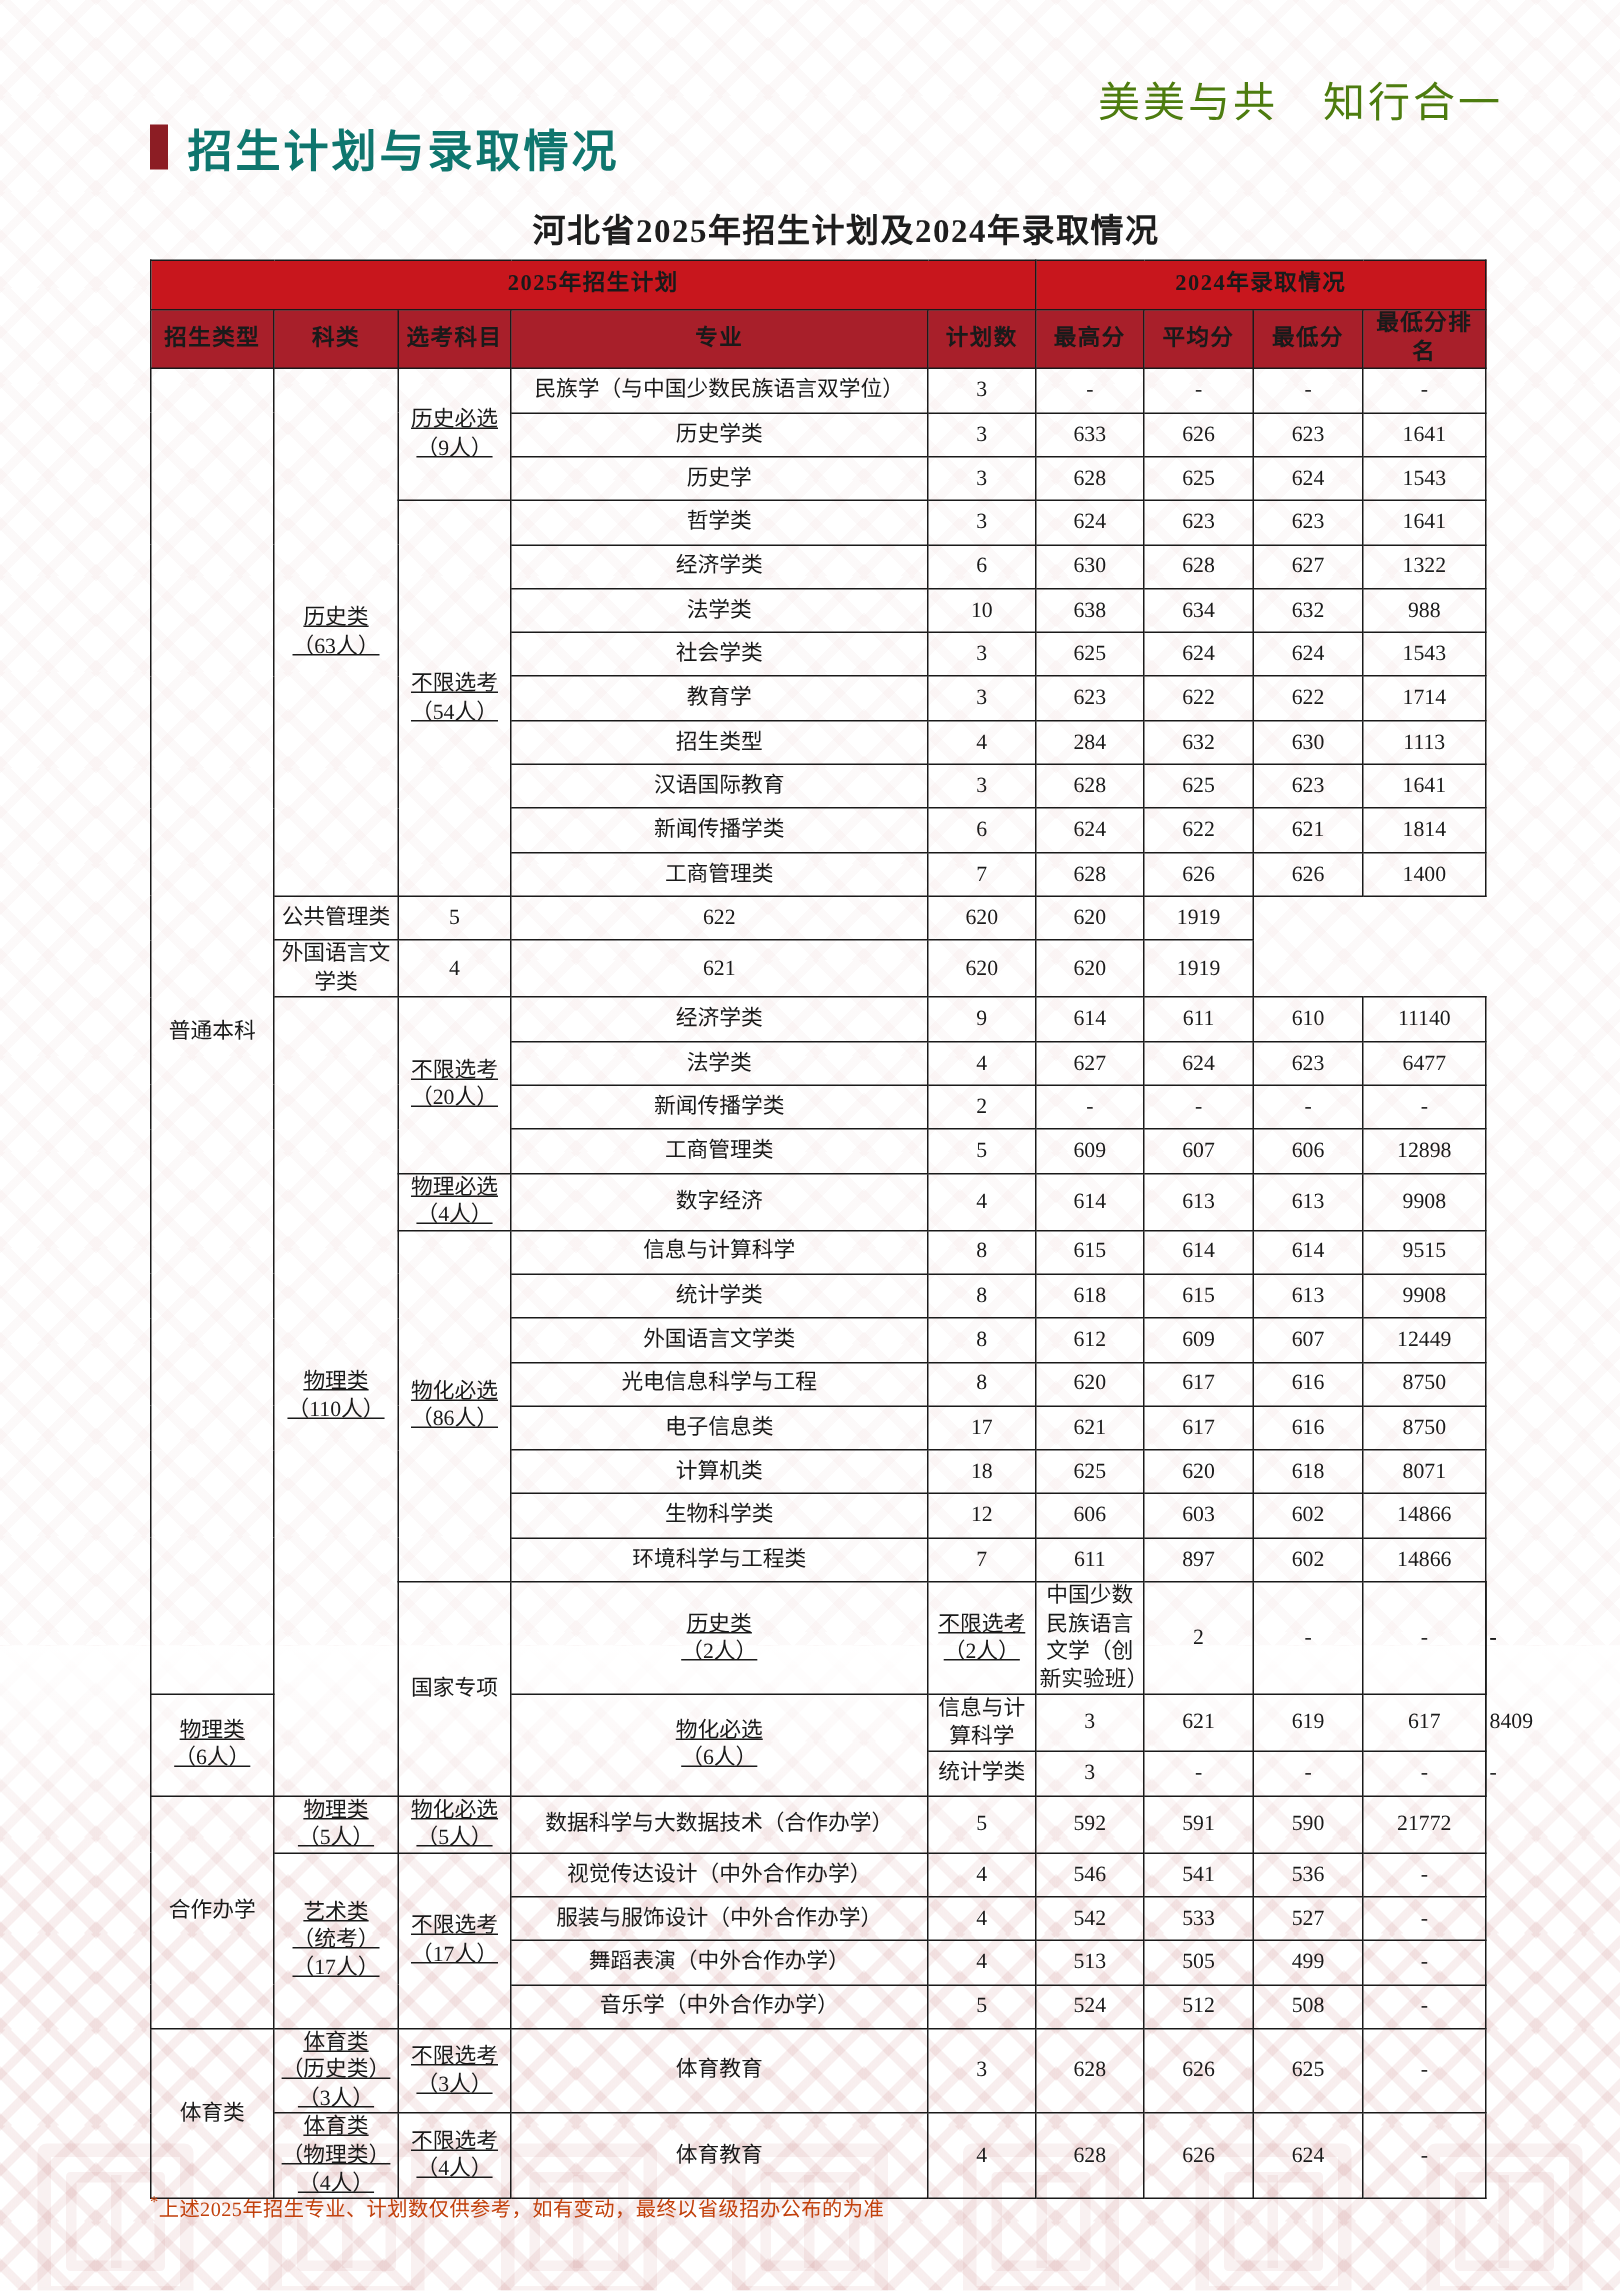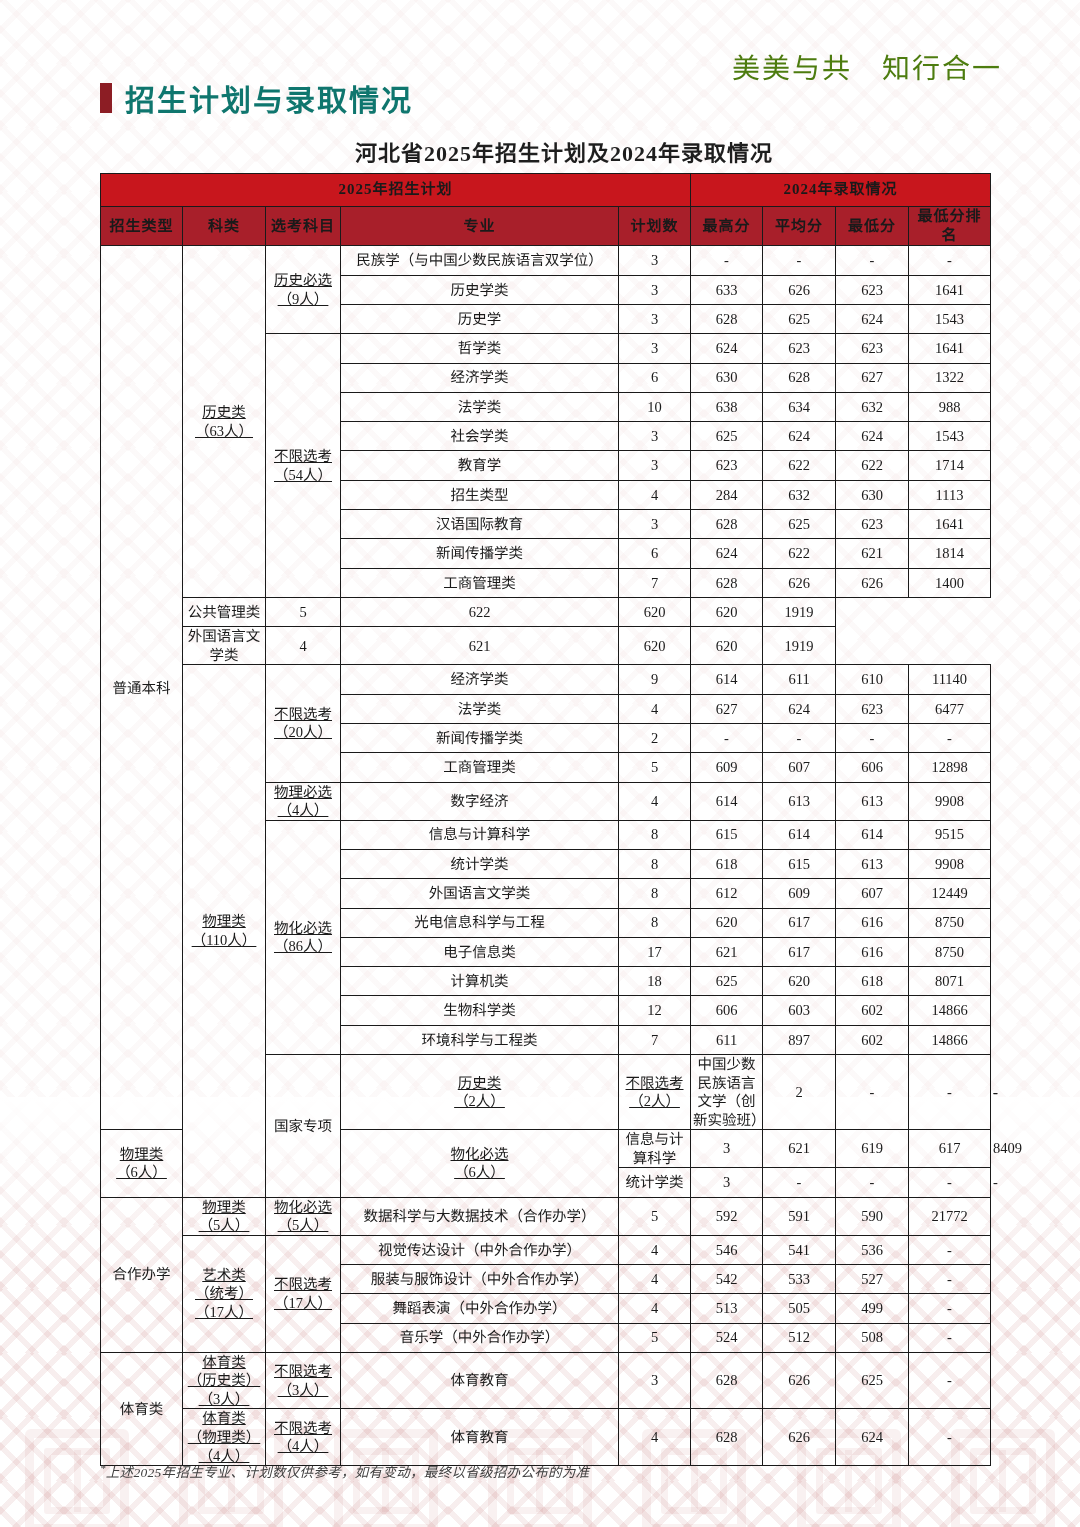--- a/index.html
+++ b/index.html
@@ -92,21 +92,21 @@
   thead tr.hrow1 th{background:#c8161d;height:32px;font-size:15px;}
   thead tr.hrow2 th{background:#a81f2a;height:31px;font-size:15px;}
   tbody tr{height:29.3px;}
   td.major{font-size:15px;}
   td.grp{font-size:15px;line-height:1.3;}
   td.num{font-size:15px;}
   .sub{display:block;text-decoration:underline;}
 
   .note{
     position:absolute;top:1461px;left:100px;
-    font-size:13.5px;color:#404040;letter-spacing:.3px;font-style:italic;
+    font-size:13.5px;color:#c2410c;letter-spacing:.3px;
   }
   .note .star{vertical-align:super;font-size:11px;}
 </style>
 </head>
 <body>
 
 <div class="bg-pattern bg-top"></div>
 <div class="bg-pattern bg-bottom"></div>
 <div class="bg-medallions">
   <div class="medallion"></div>

